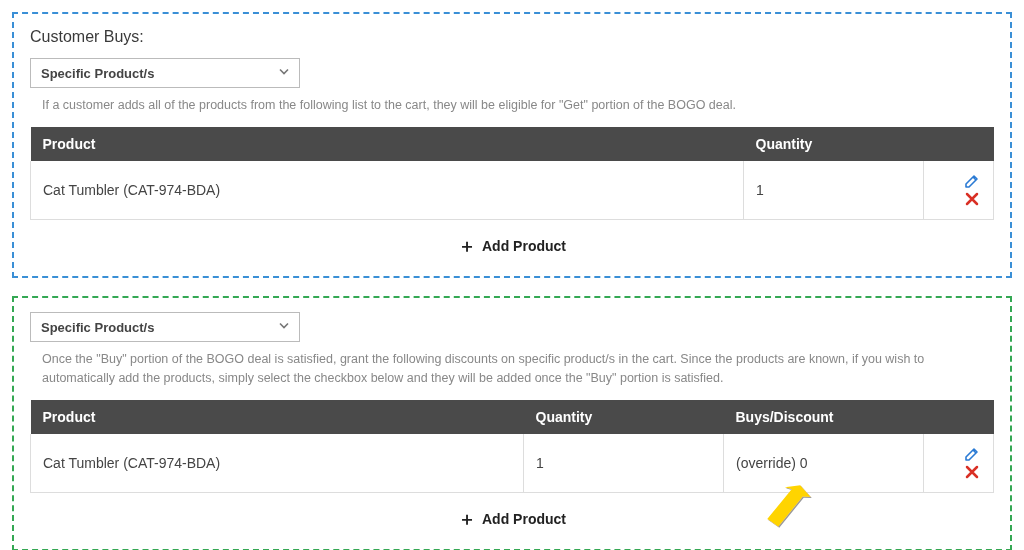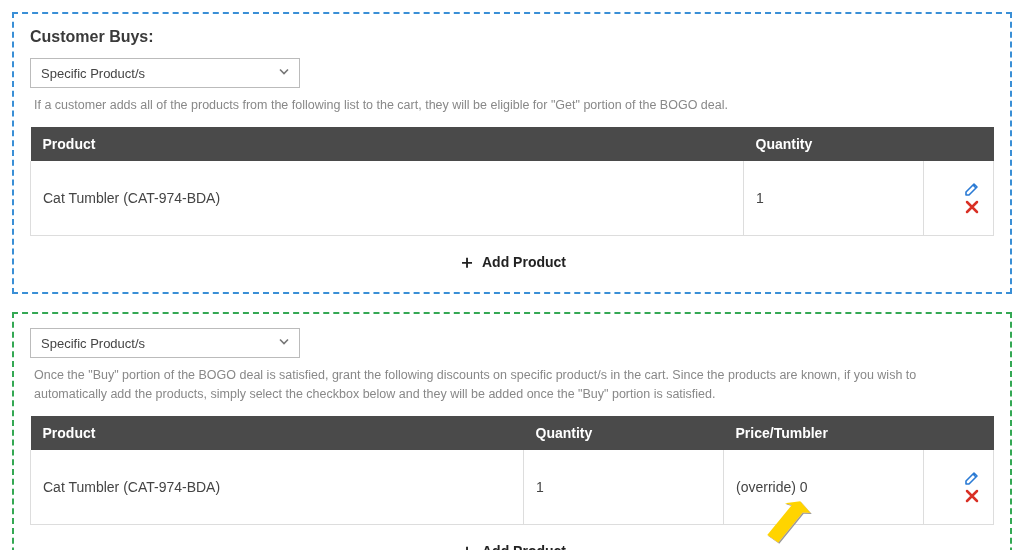--- a/index.html
+++ b/index.html
@@ -14,71 +14,72 @@
   .panel {
     border: 2px dashed;
     padding: 14px 16px 18px;
     margin-bottom: 18px;
     background: #fff;
   }
   .panel-buys { border-color: #3a8fd6; }
   .panel-gets { border-color: #34a853; position: relative; }
   .panel-title {
     font-size: 16px;
-    font-weight: 700;
+    font-weight: 400;
     color: #3a3a3a;
     margin: 0 0 12px;
   }
   .select-wrap {
     position: relative;
     width: 270px;
     margin-bottom: 8px;
   }
   .select {
     width: 100%;
     height: 30px;
     padding: 4px 10px;
     border: 1px solid #bbb;
     background: #fff;
     font-size: 13px;
     color: #444;
     text-align: left;
     cursor: pointer;
     appearance: none;
     position: relative;
+    font-weight: bold;
   }
   .select-caret {
     position: absolute;
     right: 10px;
     top: 50%;
     transform: translateY(-50%);
     pointer-events: none;
     color: #777;
   }
   .help-text {
     font-size: 12.5px;
     color: #888;
-    margin: 0 4px 12px;
+    margin: 0 12px 12px;
     line-height: 1.5;
   }
   table.products {
     width: 100%;
     border-collapse: collapse;
     margin-bottom: 10px;
   }
   table.products thead th {
     background: #4a4a4a;
     color: #fff;
     font-weight: 700;
     font-size: 14px;
     text-align: left;
     padding: 9px 12px;
   }
   table.products tbody td {
-    padding: 19px 12px;
+    padding: 11px 12px;
     border: 1px solid #ddd;
     border-top: none;
     font-size: 14px;
     color: #444;
   }
   .col-actions { width: 70px; text-align: right; }
   .icon-btn {
     display: inline-flex;
     align-items: center;
     justify-content: center;
@@ -182,21 +183,21 @@
     </span>
   </div>
 
   <p class="help-text">Once the "Buy" portion of the BOGO deal is satisfied, grant the following discounts on specific product/s in the cart. Since the products are known, if you wish to automatically add the products, simply select the checkbox below and they will be added once the "Buy" portion is satisfied.</p>
 
   <table class="products">
     <thead>
       <tr>
         <th>Product</th>
         <th style="width:200px">Quantity</th>
-        <th style="width:200px">Price/Tumbler</th>
+        <th style="width:200px">Buys/Discount</th>
         <th class="col-actions"></th>
       </tr>
     </thead>
     <tbody>
       <tr>
         <td>Cat Tumbler (CAT-974-BDA)</td>
         <td>1</td>
         <td>(override) 0</td>
         <td class="col-actions">
           <span class="icon-btn">

